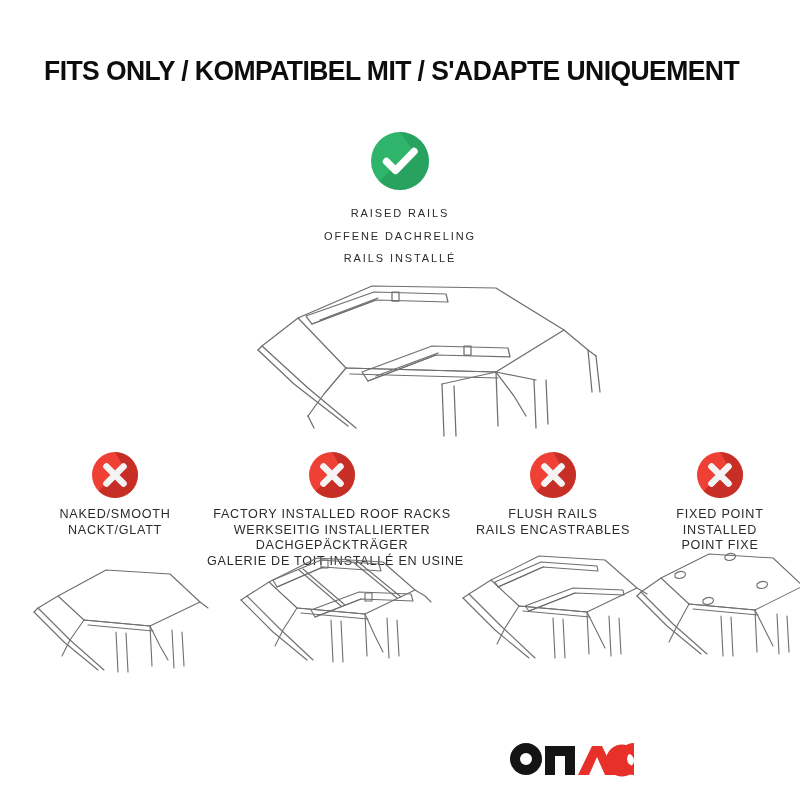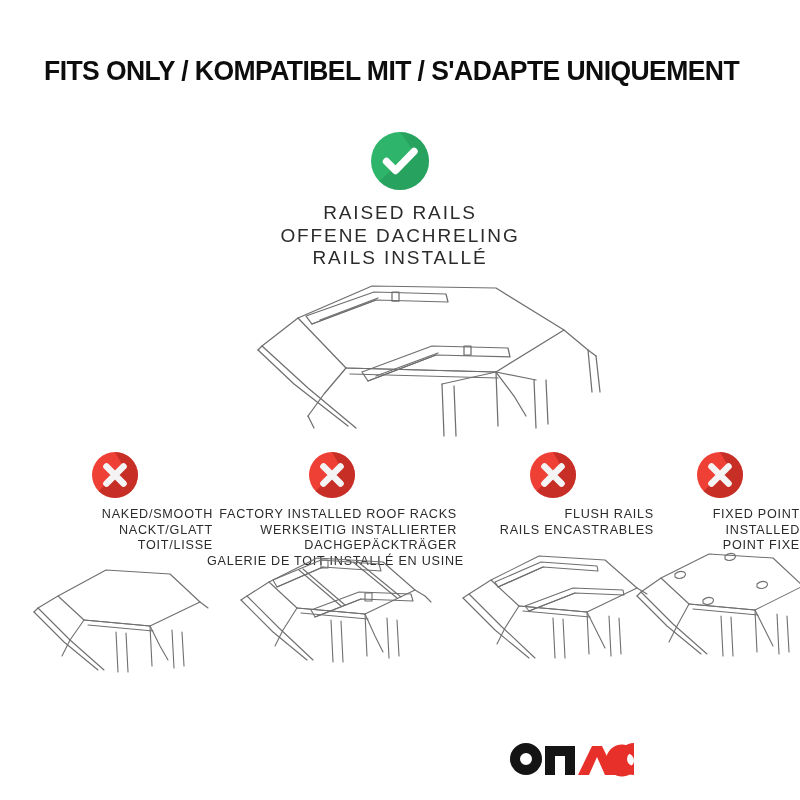--- a/index.html
+++ b/index.html
@@ -51,21 +51,21 @@
     width: 58px;
     height: 58px;
     margin: 0 auto;
     position: relative;
   }
   .check-icon svg { display: block; }
 
   .primary-labels {
     margin-top: 12px;
     color: #2b2b2b;
-    font-size: 19px;
+    font-size: 11px;
     letter-spacing: 1.9px;
     line-height: 22.5px;
     font-weight: 400;
   }
   .primary-labels div { white-space: nowrap; }
 
   
   .main-illustration {
     position: absolute;
     left: 196px;
@@ -79,21 +79,21 @@
     position: absolute;
     left: 0;
     top: 452px;
     width: 800px;
     height: 348px;
   }
 
   .reject-item {
     position: absolute;
     top: 0;
-    text-align: right;
+    text-align: center;
   }
 
   .x-icon {
     width: 46px;
     height: 46px;
     margin: 0 auto;
   }
   .x-icon svg { display: block; }
 
   .reject-labels {
@@ -209,21 +209,20 @@
       <div class="x-icon">
         <svg width="46" height="46" viewBox="0 0 46 46">
           <circle cx="23" cy="23" r="23" fill="#ef4036"></circle>
           <path d="M23 0 a23 23 0 0 1 0 46 a23 23 0 0 1 -16.3 -6.7 L31 14 Z" fill="#9e1b16" opacity="0.5"></path>
           <path d="M14.5 14.5 L31.5 31.5 M31.5 14.5 L14.5 31.5" stroke="#f4f4f4" stroke-width="6.6" stroke-linecap="round"></path>
         </svg>
       </div>
       <div class="reject-labels">
         <div>NAKED/SMOOTH</div>
         <div>NACKT/GLATT</div>
-        <div>TOIT/LISSE</div>
       </div>
       <div class="reject-illustration">
         <svg width="190" height="140" viewBox="0 0 190 140">
           <g fill="none" stroke="#6f6f6f" stroke-width="1.1" stroke-linejoin="round" stroke-linecap="round">
             <path d="M38 40 L86 14 L150 18 L180 46 L130 70 L64 64 Z"></path>
             <path d="M38 40 L18 52 L14 56"></path>
             <path d="M64 64 L50 84 L42 100"></path>
             <path d="M180 46 L188 52"></path>
             <path d="M130 70 L140 90 L148 104"></path>
             <path d="M14 56 L44 86 L78 114"></path>

